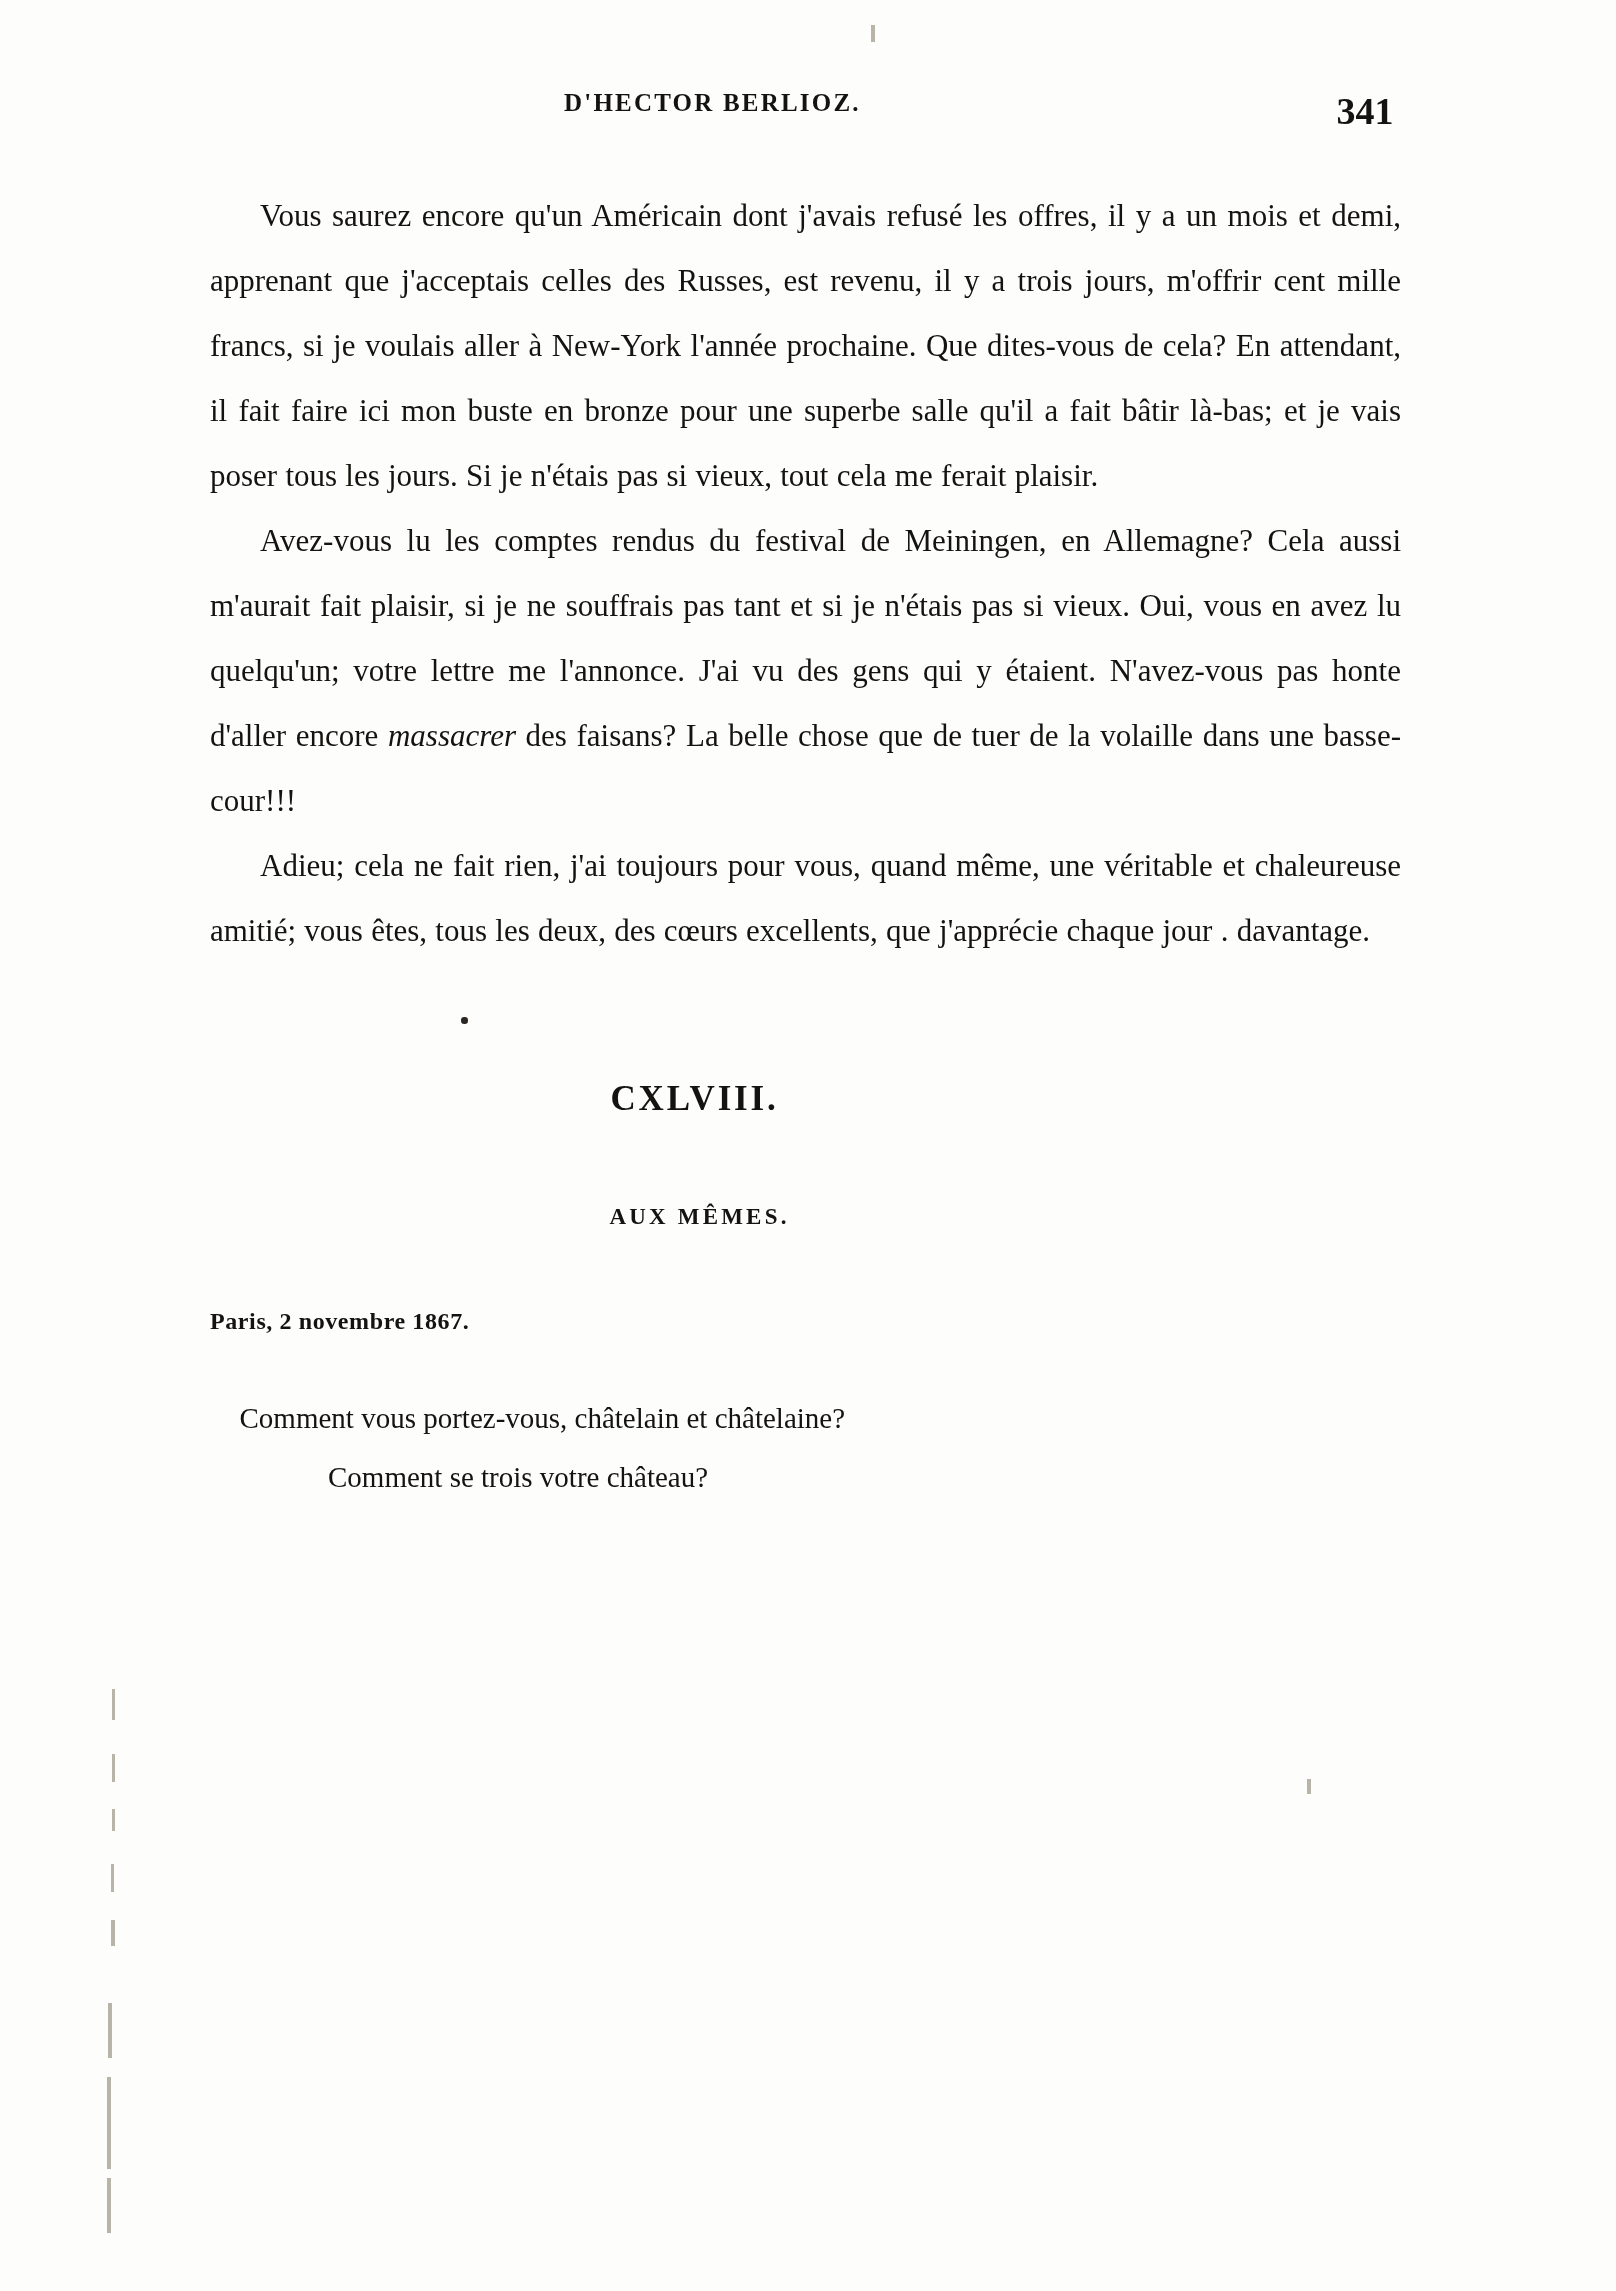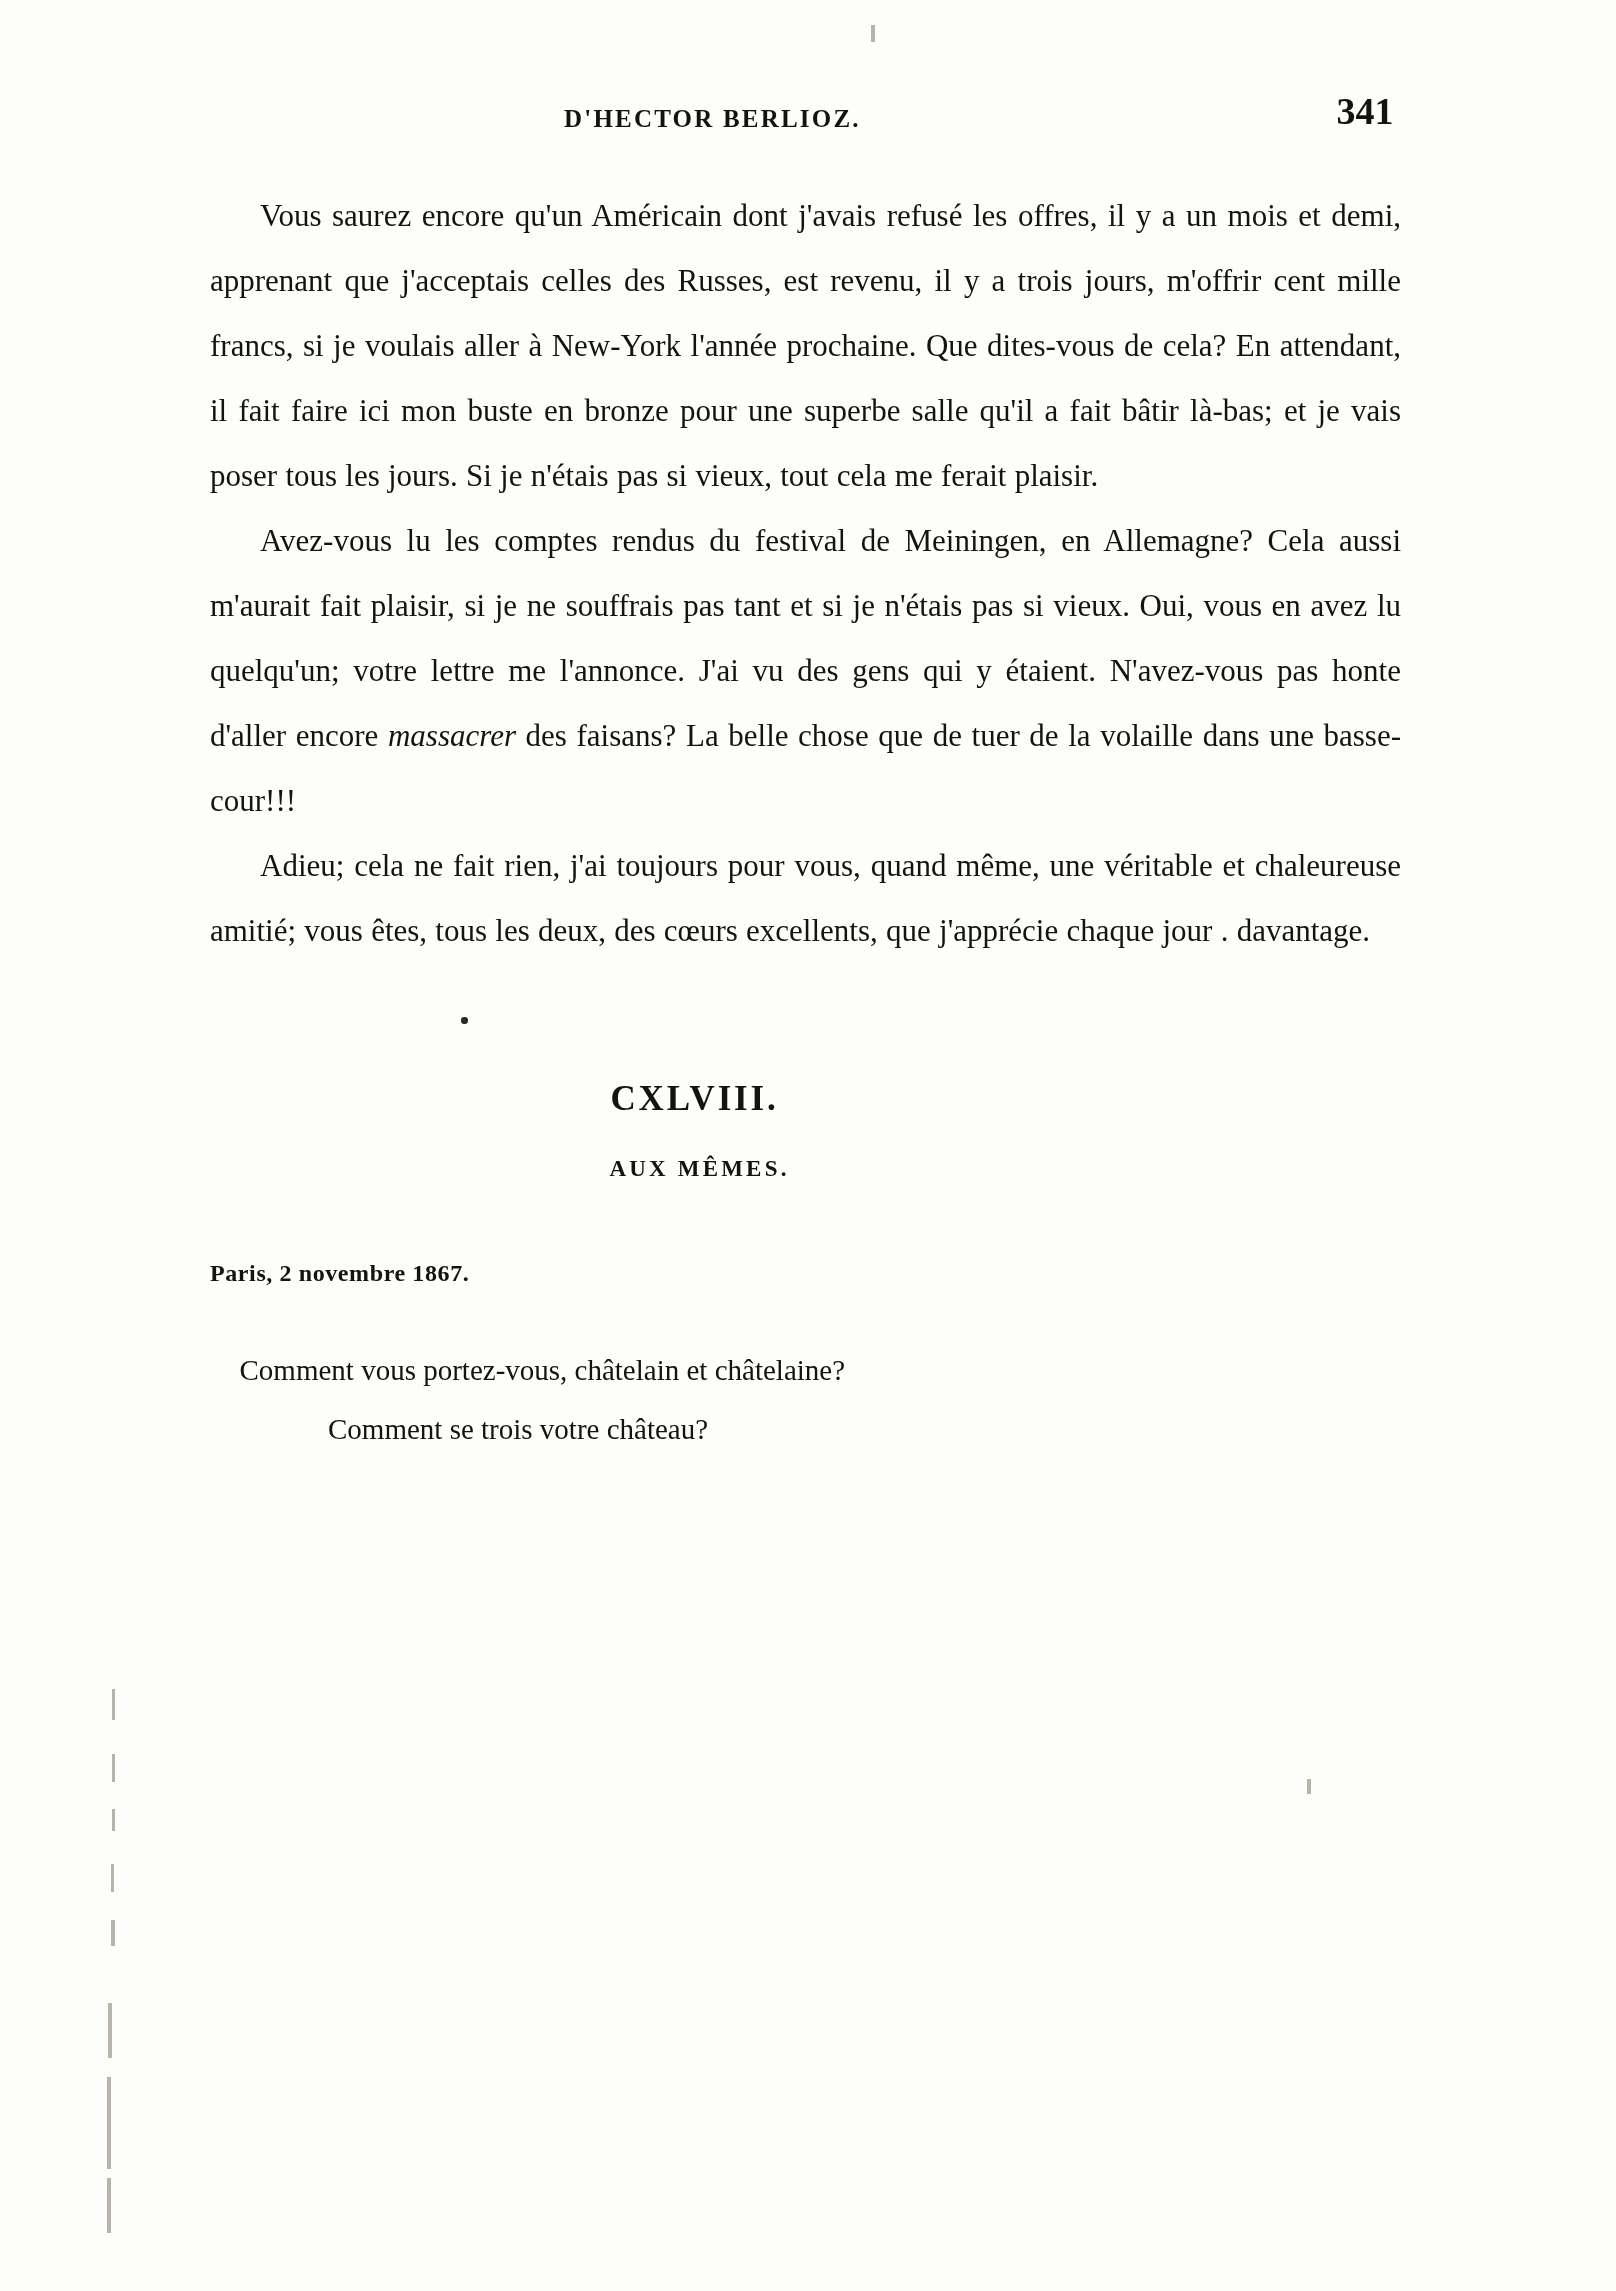--- a/index.html
+++ b/index.html
@@ -24,21 +24,21 @@
   }
   .content {
     position: absolute;
     left: 210px;
     top: 89px;
     width: 1191px;
   }
   
   .runhead {
     display: flex;
-    align-items: flex-end;
+    align-items: flex-start;
     justify-content: space-between;
     margin-bottom: 50px;
     padding-left: 354px;
     padding-right: 7.4px;
   }
   .runhead-title {
     font-family: "Liberation Serif", serif;
     font-size: 25px;
     letter-spacing: 2.2px;
     font-weight: bold;
@@ -75,21 +75,21 @@
   
   .section-number {
     margin-top: 116px;
     text-align: center;
     font-size: 35px;
     letter-spacing: 2.8px;
     font-weight: bold;
     padding-right: 222px;
   }
   .addressee {
-    margin-top: 37px;
+    margin-top: 85px;
     text-align: center;
     font-size: 23px;
     letter-spacing: 3.2px;
     font-weight: bold;
     padding-right: 212px;
   }
   .dateline {
     margin-top: 78px;
     text-align: left;
     font-size: 24px;

